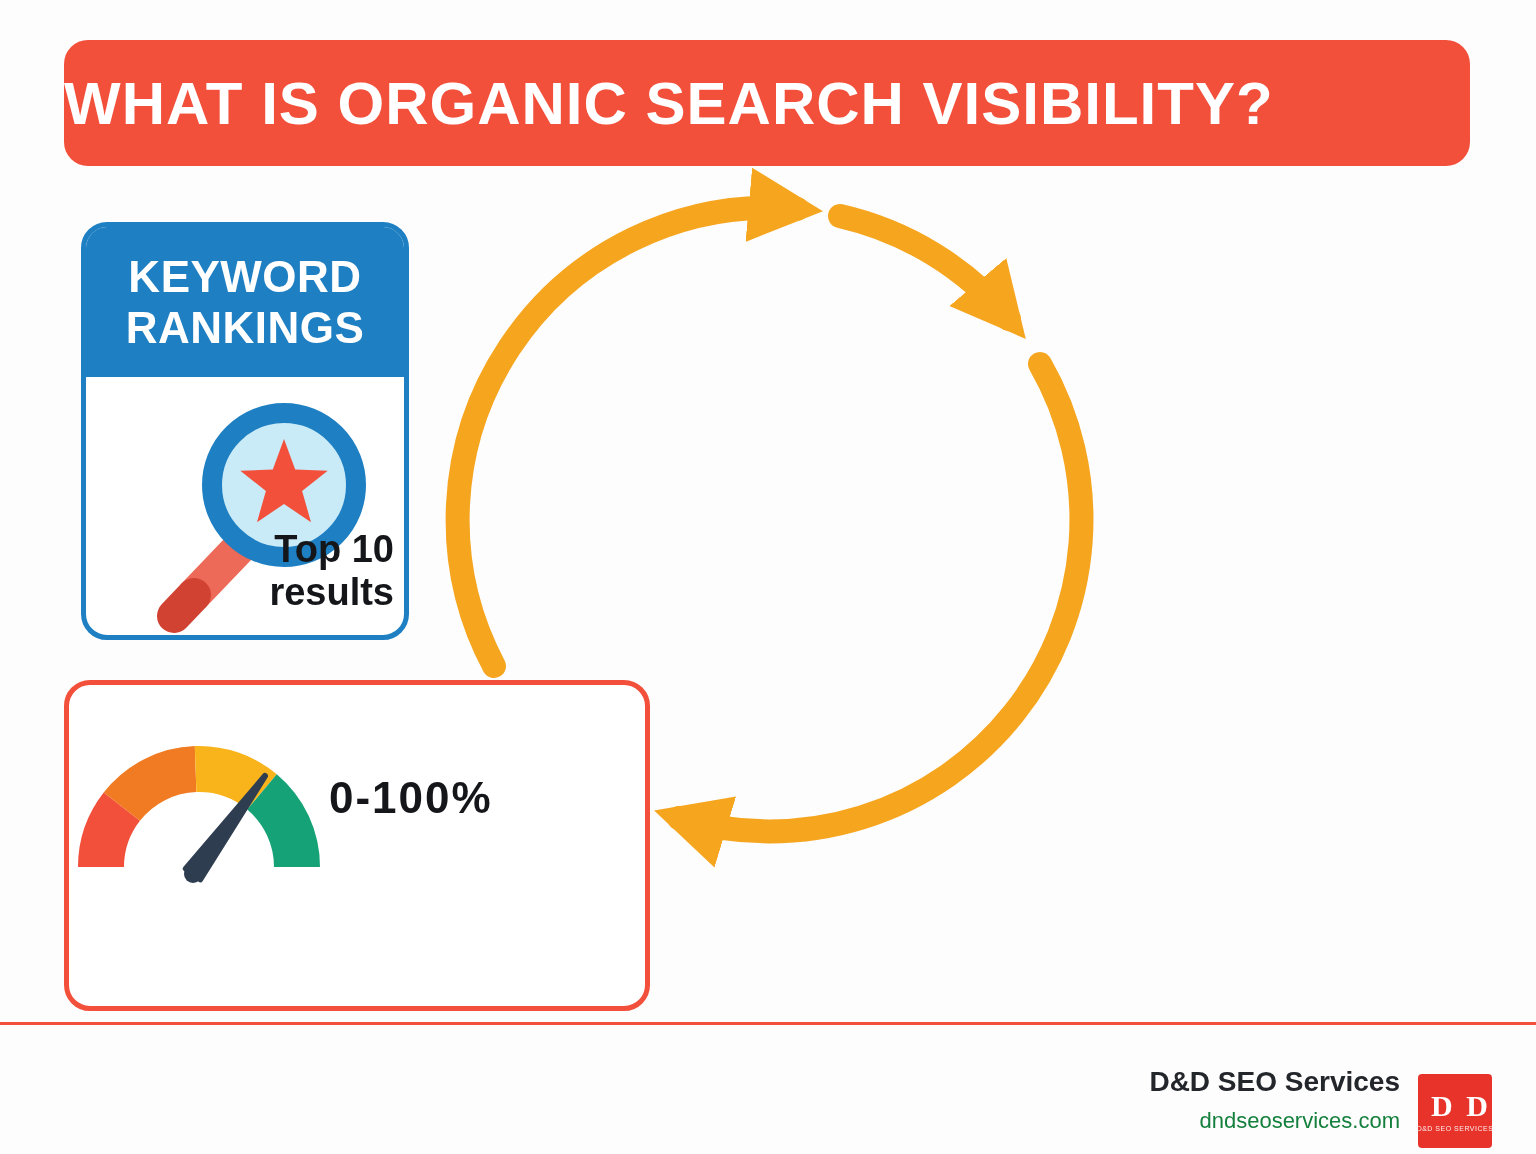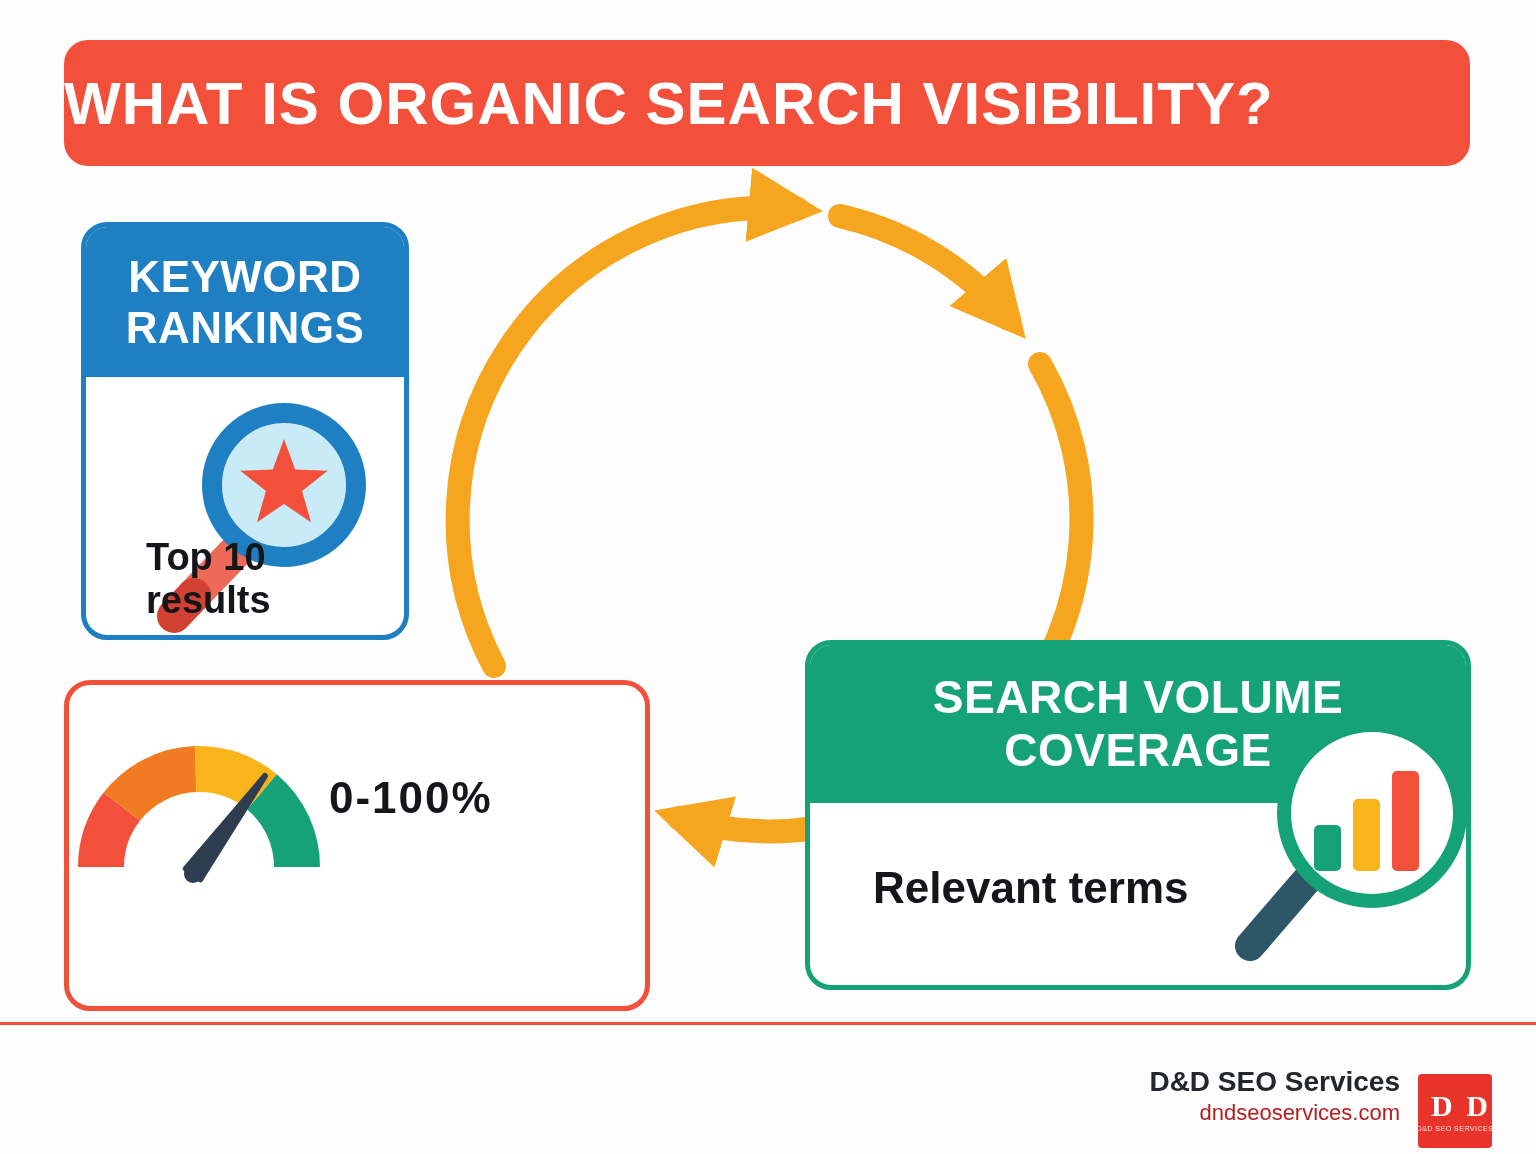--- a/index.html
+++ b/index.html
@@ -19,21 +19,21 @@
   .card{position:absolute;background:#fff;border-radius:26px;overflow:hidden;z-index:2;box-sizing:border-box;}
   .card-header{display:flex;align-items:center;justify-content:center;text-align:center;
                color:#fff;font-weight:bold;line-height:1.16;box-sizing:border-box;letter-spacing:.5px;}
   .card-body{position:relative;}
 
   .card-keyword{left:64px;top:222px;width:328px;height:418px;border:5px solid var(--blue,#1E7FC2);margin-left:17px;}
   .card-keyword .card-header{height:150px;background:var(--blue,#1E7FC2);font-size:44px;padding:0 30px;}
   .card-keyword .card-body{height:253px;}
   .icon-magnifier-star{position:absolute;left:50px;top:6px;}
   .caption{font-weight:bold;color:#14161A;}
-  .caption-keyword{position:absolute;left:60px;right:10px;bottom:8px;text-align:left;font-size:38px;}
+  .caption-keyword{position:absolute;left:60px;right:10px;bottom:16px;text-align:right;font-size:38px;}
 
   .card-ctr{left:1057px;top:222px;width:404px;height:413px;border:5px solid var(--red,#F3503B);}
   .card-ctr .card-header{height:208px;background:var(--red,#F3503B);font-size:44px;padding:0 55px;}
   .card-ctr .card-body{height:190px;}
   .bar{position:absolute;}
   .bar-blue-thin{left:70px;top:76px;width:160px;height:21px;border-radius:11px;background:var(--blue,#1E7FC2);}
   .bar-blue-thick{left:246px;top:54px;width:130px;height:38px;border-radius:10px;background:var(--blue,#1E7FC2);transform:rotate(-2deg);}
   .bar-yellow{left:106px;top:133px;width:100px;height:31px;border-radius:9px;background:var(--yellow,#F9B31B);}
   .icon-cursor{position:absolute;left:98px;top:10px;}
   .caption-ctr{position:absolute;left:278px;top:112px;font-size:60px;}
@@ -46,21 +46,21 @@
 
   .card-volume{left:805px;top:640px;width:666px;height:350px;border:5px solid var(--green,#14A276);}
   .card-volume .card-header{height:158px;background:var(--green,#14A276);font-size:46px;padding:0 30px;}
   .caption-volume{position:absolute;left:63px;top:218px;font-size:44px;}
   .icon-magnifier-bars{position:absolute;left:412px;top:58px;}
 
   
   .footer-rule{position:absolute;left:0;top:1022px;width:1536px;height:3px;background:var(--red,#F3503B);}
   .footer-text{position:absolute;right:136px;top:1066px;text-align:right;}
   .footer-brand{font-size:28px;font-weight:bold;color:#23262B;}
-  .footer-site{font-size:22px;color:#b91c1c;margin-top:2px;}
+  .footer-site{font-size:22px;color:#15803d;margin-top:10px;}
   .footer-logo{position:absolute;right:44px;top:1074px;width:74px;height:74px;background:var(--logo_red,#E8332B);
                border-radius:4px;display:flex;flex-direction:column;align-items:center;justify-content:center;color:#fff;}
   .footer-logo .dd{font-family:"Liberation Serif",serif;font-weight:bold;font-size:30px;letter-spacing:3px;line-height:1;margin-left:12px;}
   .footer-logo .tiny{font-size:7px;letter-spacing:.5px;opacity:.9;margin-top:4px;white-space:nowrap;}
 </style>
 </head>
 <body>
 
 <div class="poster">
 
@@ -102,33 +102,20 @@
         <path d="M 52.8 83.7 A 98 98 0 0 1 126.6 46.1" fill="none" stroke="#F07B23" stroke-width="46"></path>
         <path d="M 126.6 46.1 A 98 98 0 0 1 193 68.9" fill="none" stroke="var(--yellow,#F9B31B)" stroke-width="46"></path>
         <path d="M 193 68.9 A 98 98 0 0 1 228 144" fill="none" stroke="var(--green,#14A276)" stroke-width="46"></path>
         <circle cx="124" cy="151" r="9" fill="var(--navy,#2E3D4F)"></circle>
         <polygon points="196,53 131.2,156.3 116.8,145.7" fill="var(--navy,#2E3D4F)" stroke="var(--navy,#2E3D4F)" stroke-width="6" stroke-linejoin="round"></polygon>
       </svg>
       <div class="caption caption-visibility">0-100%</div>
     </div>
   </section>
 
-  <section class="card card-volume">
-    <div class="card-header">
-      <span>SEARCH VOLUME COVERAGE</span>
-    </div>
-    <div class="caption caption-volume">Relevant terms</div>
-    <svg class="icon-magnifier-bars" width="270" height="300" viewBox="0 0 270 300">
-      <line x1="84" y1="178" x2="28" y2="243" stroke="var(--teal,#2D5666)" stroke-width="30" stroke-linecap="round"></line>
-      <circle cx="150" cy="110" r="88" fill="#FFFFFF" stroke="var(--green,#14A276)" stroke-width="14"></circle>
-      <rect x="92" y="122" width="27" height="46" rx="5" fill="var(--green,#14A276)"></rect>
-      <rect x="131" y="96" width="27" height="72" rx="5" fill="var(--yellow,#F9B31B)"></rect>
-      <rect x="170" y="68" width="27" height="100" rx="5" fill="var(--red,#F3503B)"></rect>
-    </svg>
-  </section>
 
   <div class="footer-rule"></div>
   <div class="footer-text">
     <div class="footer-brand">D&amp;D SEO Services</div>
     <div class="footer-site">dndseoservices.com</div>
   </div>
   <div class="footer-logo">
     <div class="dd">D D</div>
     <div class="tiny">D&amp;D SEO SERVICES</div>
   </div>

